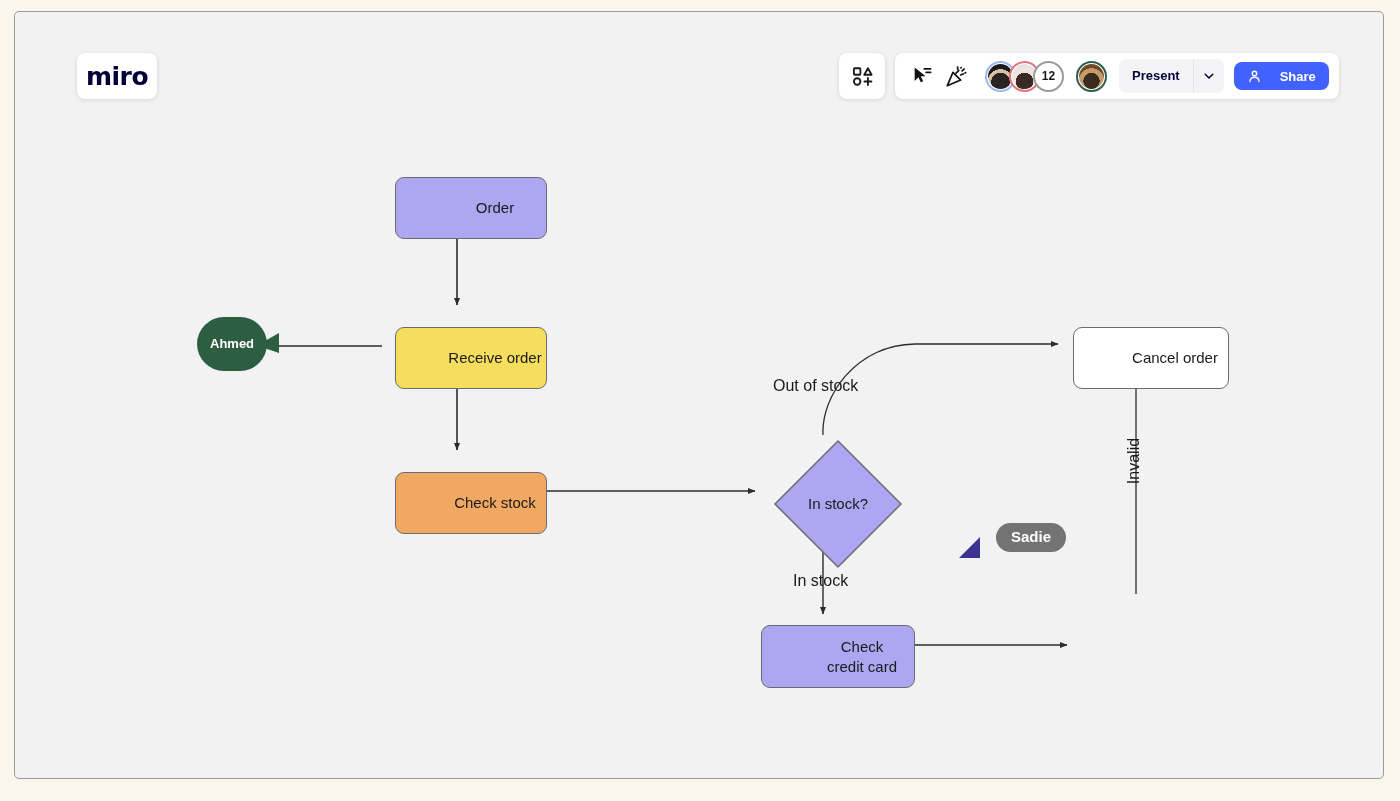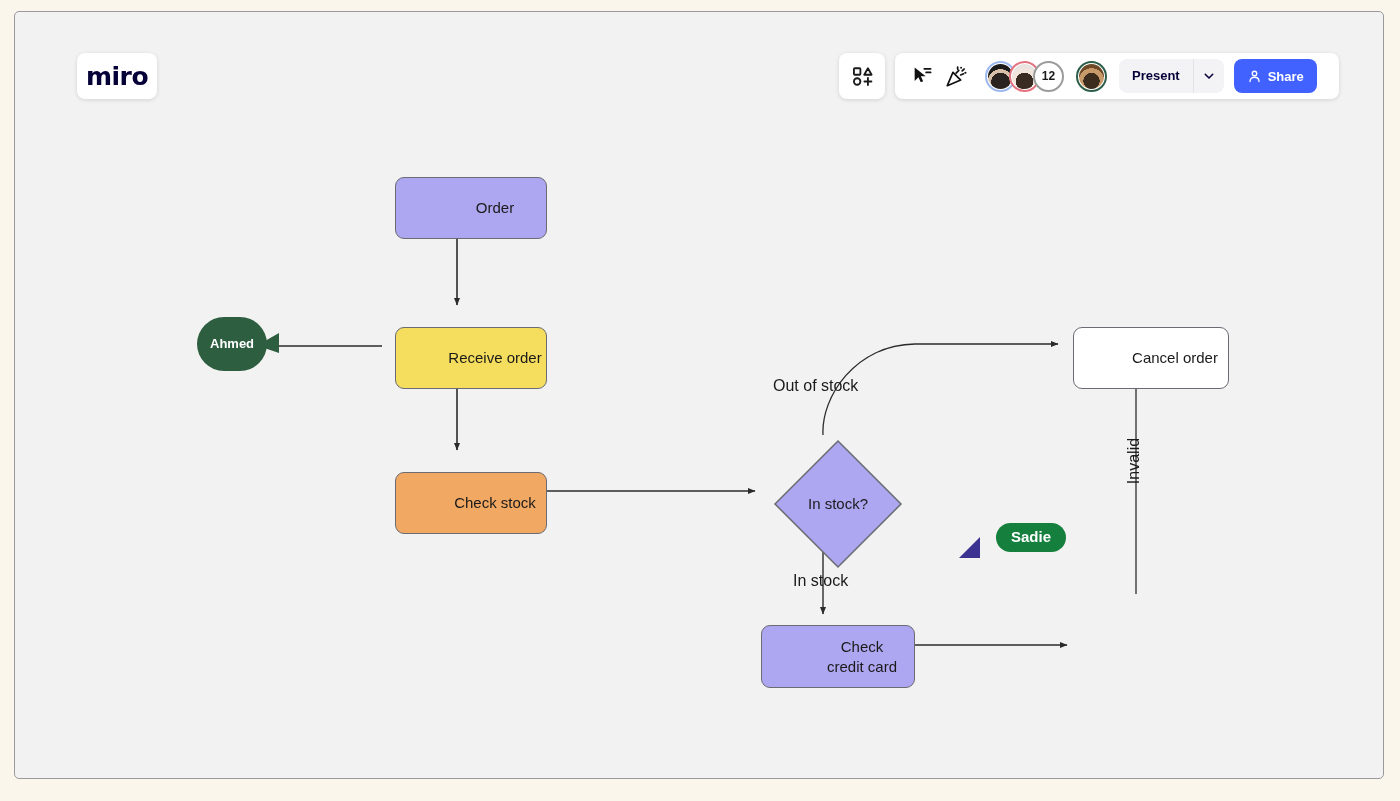--- a/index.html
+++ b/index.html
@@ -157,26 +157,26 @@
     align-items: center;
     justify-content: center;
     border-left: 1px solid #e3e3e6;
     cursor: pointer;
   }
 
   
   #share-btn {
     display: flex;
     align-items: center;
-    gap: 6px;
+    gap: 18px;
     margin-left: 10px;
     background: #4262ff;
     color: #ffffff;
     border-radius: 8px;
-    height: 34px;
+    height: 28px;
     padding: 0 13px;
     font-size: 13px;
     font-weight: 700;
     cursor: pointer;
   }
 
   
   #canvas {
     position: absolute;
     inset: 0;
@@ -388,17 +388,17 @@
       <div class="cursor-pill" style="background:#2d5e3f;">Ahmed</div>
       <svg width="30" height="30" viewBox="0 0 30 30" class="cursor-arrow" style="left:56px; top:11px;">
         <path d="M26,5 L26,25 L4,17.5 z" fill="#2d5e3f"></path>
       </svg>
     </div>
 
     <div class="cursor-wrap" style="left:941px; top:511px; pointer-events:auto;">
       <svg width="30" height="30" viewBox="0 0 30 30" class="cursor-arrow" style="left:0px; top:10px;">
         <path d="M24,4 L24,25 L3,25 z" fill="#3b3291"></path>
       </svg>
-      <div class="cursor-pill" style="background:#15803d; margin-left:40px; font-size:15px; padding:6px 15px;">Sadie</div>
+      <div class="cursor-pill" style="background:#737373; margin-left:40px; font-size:15px; padding:6px 15px;">Sadie</div>
     </div>
 
   </div>
 </div>
 
 </body></html>

